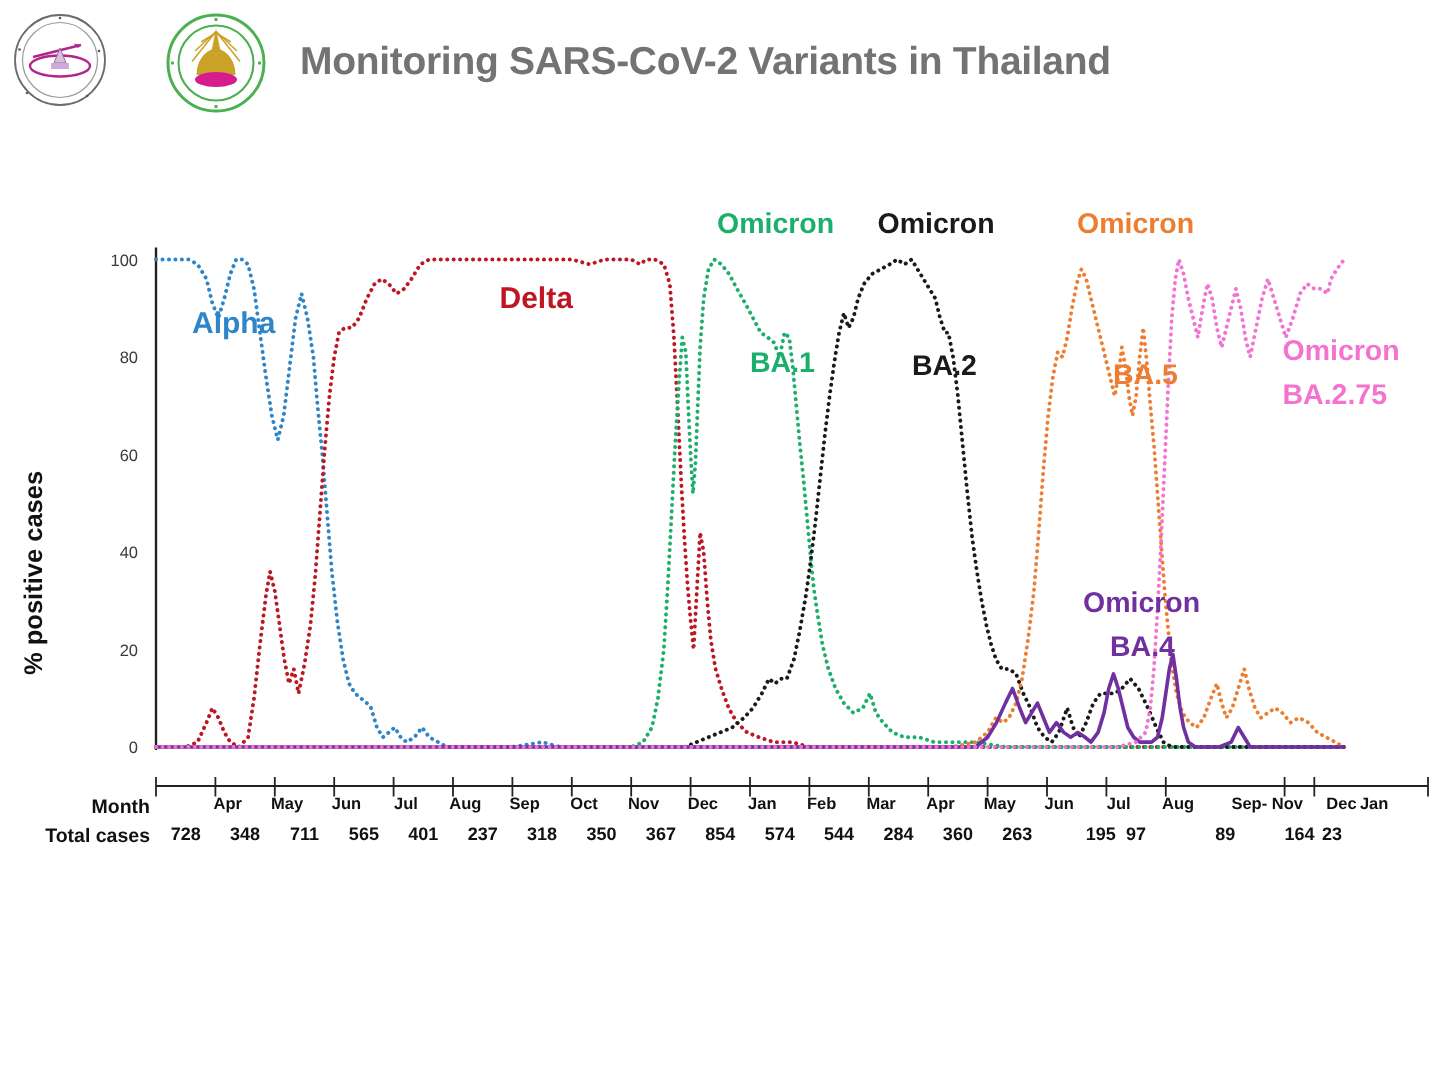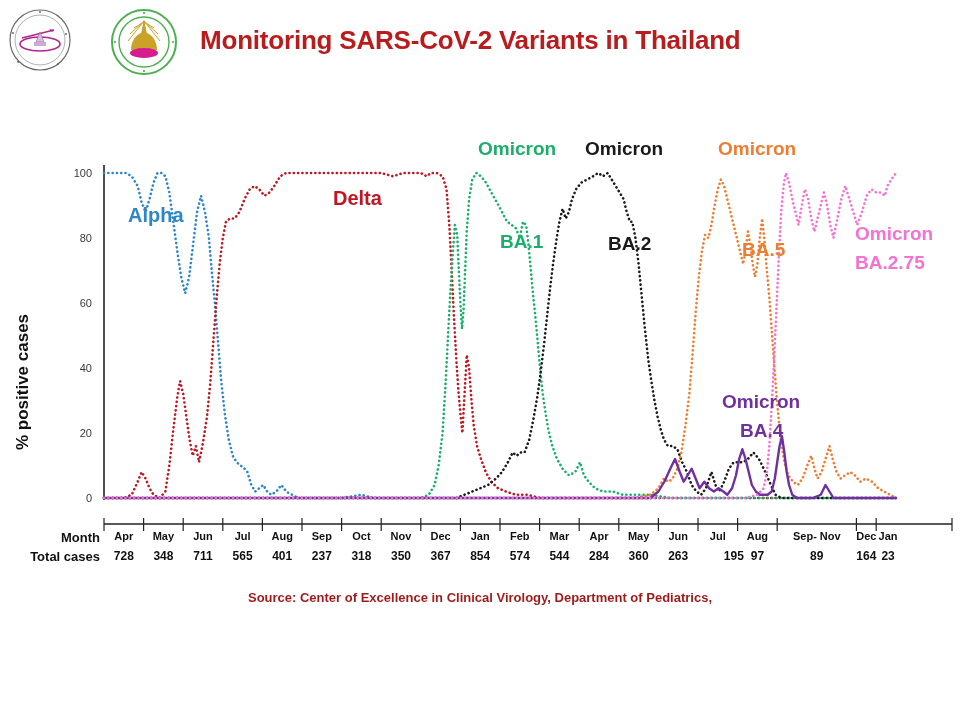--- a/index.html
+++ b/index.html
@@ -10,21 +10,21 @@
   }
   #root{position:absolute;inset:0;}
 
   
   .logo{position:absolute;border-radius:50%;}
   #logo-a{left:8px;top:8px;width:64px;height:64px;}
   #logo-b{left:110px;top:8px;width:68px;height:68px;}
 
   #page-title{
     position:absolute;left:200px;top:25px;width:760px;
-    font-size:26px;font-weight:bold;color:#b91c1c;
+    font-size:26px;font-weight:bold;color:#737373;
     letter-spacing:-0.2px;
     text-align:left;
   }
 
   
   #chart-wrap{position:absolute;left:0;top:120px;width:960px;height:420px;}
   #chart-svg{display:block;}
 
   .axis-tick-label{font-size:11px;fill:#3a3a3a;font-family:"Liberation Sans",sans-serif;}
   .ylabel{
@@ -40,21 +40,21 @@
     font-size:13px;font-weight:bold;color:#111;text-align:right;
     width:100px;
   }
   #lbl-month{position:absolute;left:0;top:14px;}
   #lbl-total{position:absolute;left:0;top:33px;}
 
   .cell{
     position:absolute;text-align:center;font-size:11px;font-weight:bold;color:#111;
     white-space:nowrap;
   }
-  .cell-month{top:14px;}
+  .cell-month{top:14px;padding-left:28px;}
   .cell-total{top:33px;font-size:12px;}
 
   
   #source{
     position:absolute;left:0;top:588px;width:960px;text-align:center;
     font-size:13px;font-weight:bold;color:#9E1B1B;line-height:19px;
   }
   #source span{display:block;}
 </style>
 </head>
@@ -211,16 +211,15 @@
         <div class="cell cell-month" style="left: 786.8px; width: 60px;">Sep- Nov</div>
         <div class="cell cell-total" style="left: 786.8px; width: 60px;">89</div>
         <div class="cell cell-month" style="left: 836.3px; width: 60px;">Dec</div>
         <div class="cell cell-total" style="left: 836.3px; width: 60px;">164</div>
         <div class="cell cell-month" style="left: 858.08px; width: 60px;">Jan</div>
         <div class="cell cell-total" style="left: 858.08px; width: 60px;">23</div>
       </div>
   </div>
 
   <div id="source">
-    <span>Source: Center of Excellence in Clinical Virology, Department of Pediatrics,</span>
   </div>
 
 </div>
 
 </body></html>

